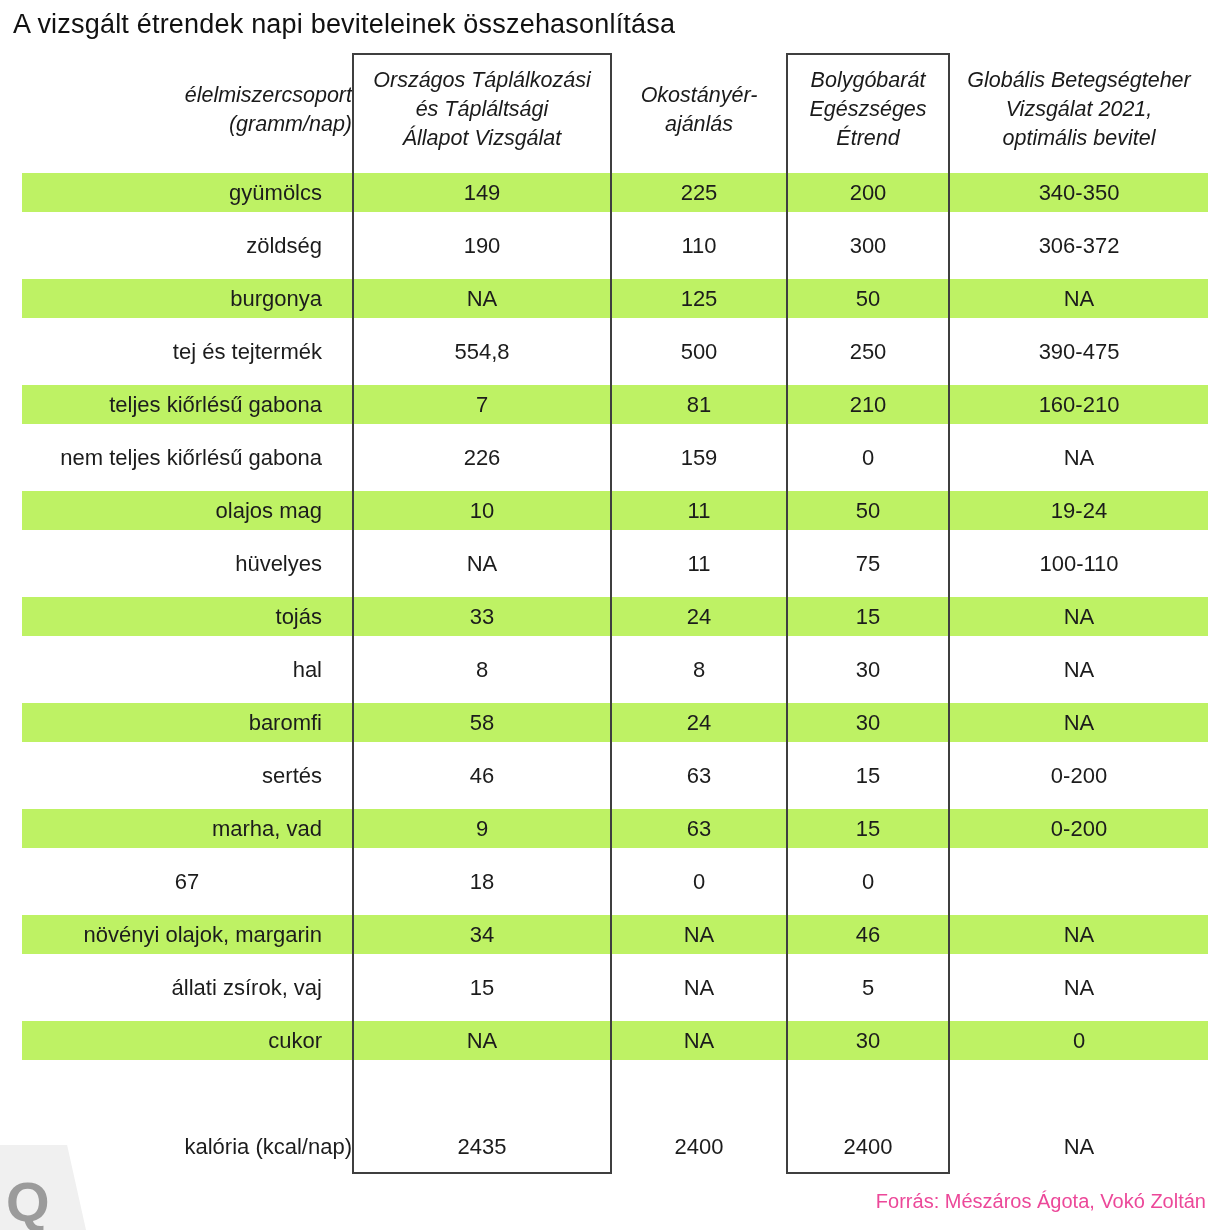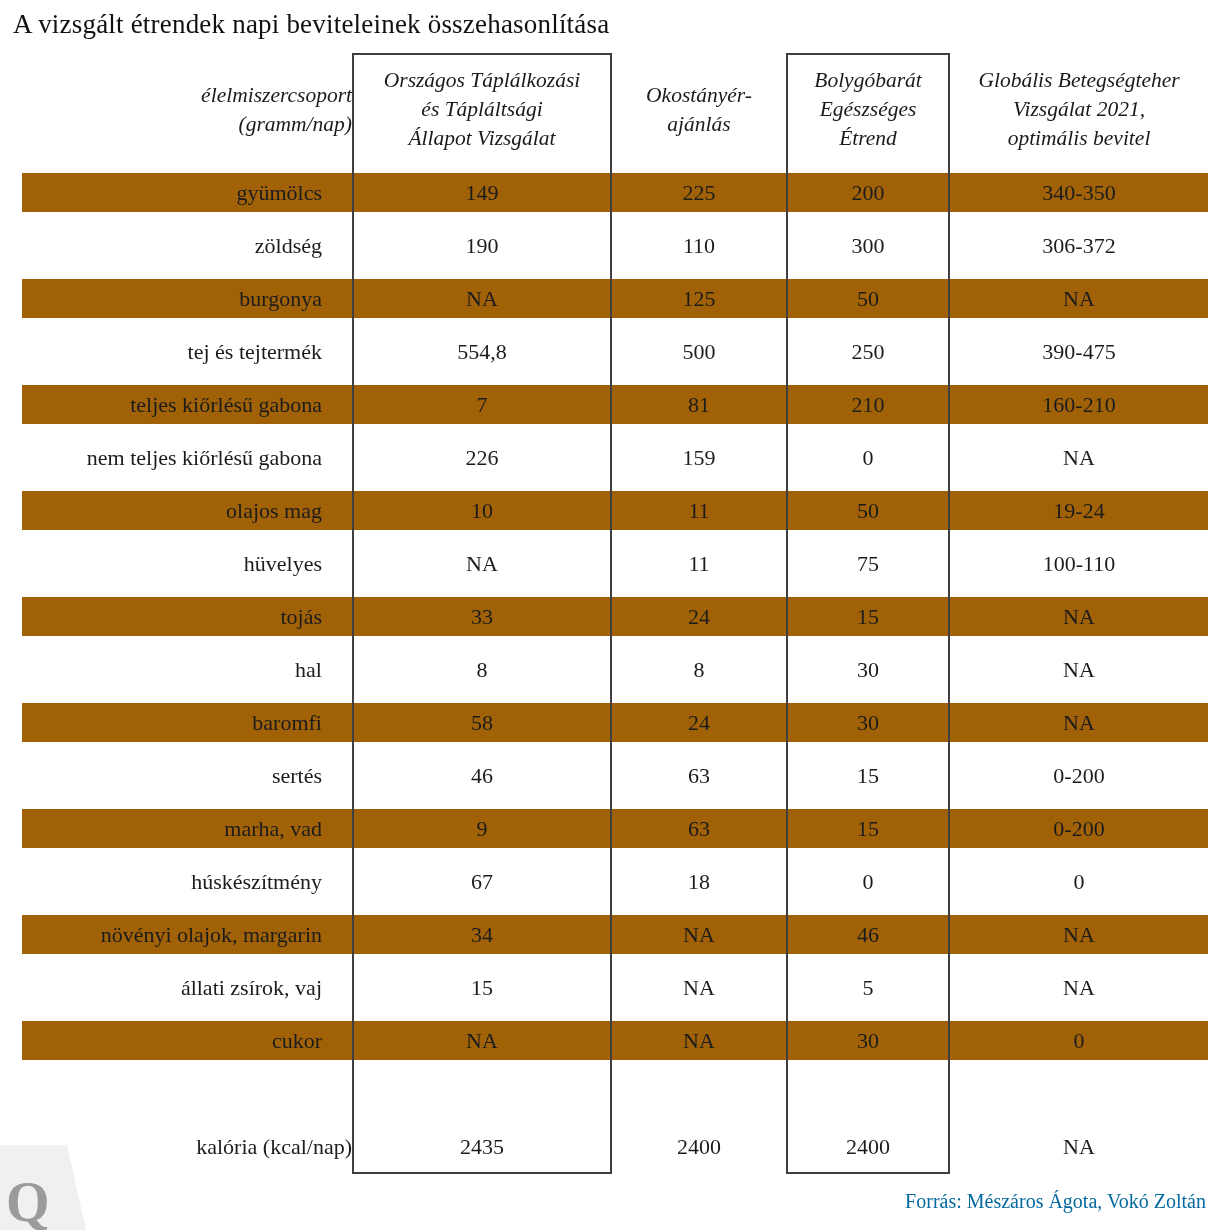--- a/index.html
+++ b/index.html
@@ -1,43 +1,43 @@
 <!DOCTYPE html>
 <html><head>
 <meta charset="utf-8">
 <style>
   html,body{margin:0;padding:0;background:#fff;}
   .page{
     position:relative;width:1230px;height:1230px;background:#ffffff;
-    font-family:Liberation Serif, serif;color:#1c1c1c;overflow:hidden;
+    font-family:Liberation Sans, sans-serif;color:#1c1c1c;overflow:hidden;
   }
   .title{
     position:absolute;left:13px;top:9px;font-size:27px;font-weight:500;
     color:#111;letter-spacing:0.2px;white-space:nowrap;
   }
   .wrap{position:absolute;left:22px;top:53px;width:1186px;}
   .grid{display:grid;grid-template-columns:330px 260px 174px 164px 258px;}
   .header-row .cell{
     display:flex;align-items:center;justify-content:center;text-align:center;
     font-style:italic;font-size:21.5px;line-height:29px;height:113px;
     white-space:pre-line;color:#1a1a1a;
   }
   .header-row .c1{justify-content:flex-end;text-align:right;}
   .row{height:53px;box-sizing:border-box;}
-  .row.odd{background:#a16207;border-top:7px solid #fff;border-bottom:7px solid #fff;}
+  .row.odd{background:#bef264;border-top:7px solid #fff;border-bottom:7px solid #fff;}
   .row .cell{display:flex;align-items:center;justify-content:center;font-size:22px;height:100%;}
   .row .c1{justify-content:flex-end;padding-right:30px;}
   .kaloria{margin-top:53px;height:54px;}
   .kaloria .cell{display:flex;align-items:center;justify-content:center;font-size:22px;height:100%;}
   .kaloria .c1{justify-content:flex-end;}
   .box{position:absolute;top:0;box-sizing:border-box;border:2px solid #3f3f3f;pointer-events:none;}
   .box1{left:330px;width:260px;height:1121px;}
   .box2{left:764px;width:164px;height:1121px;}
   .source{
-    position:absolute;right:24px;top:1190px;font-size:20px;color:#0369a1;white-space:nowrap;
+    position:absolute;right:24px;top:1190px;font-size:20px;color:#ec4899;white-space:nowrap;
   }
   .logo{
     position:absolute;left:0;top:1145px;width:86px;height:85px;background:#f0f0f0;
     clip-path:polygon(0 0,78% 0,100% 100%,0 100%);
   }
   .logo-q{
     position:absolute;left:6px;top:1174px;font-size:56px;line-height:1;
     font-weight:700;color:#9b9b9b;
   }
 </style>
@@ -155,21 +155,20 @@
         <div class="cell">0-200</div>
       </div>
         <div class="grid row odd">
         <div class="cell c1">marha, vad</div>
         <div class="cell">9</div>
         <div class="cell">63</div>
         <div class="cell">15</div>
         <div class="cell">0-200</div>
       </div>
         <div class="grid row">
-        <div class="cell c1">húskészítmény</div>
         <div class="cell">67</div>
         <div class="cell">18</div>
         <div class="cell">0</div>
         <div class="cell">0</div>
       </div>
         <div class="grid row odd">
         <div class="cell c1">növényi olajok, margarin</div>
         <div class="cell">34</div>
         <div class="cell">NA</div>
         <div class="cell">46</div>

